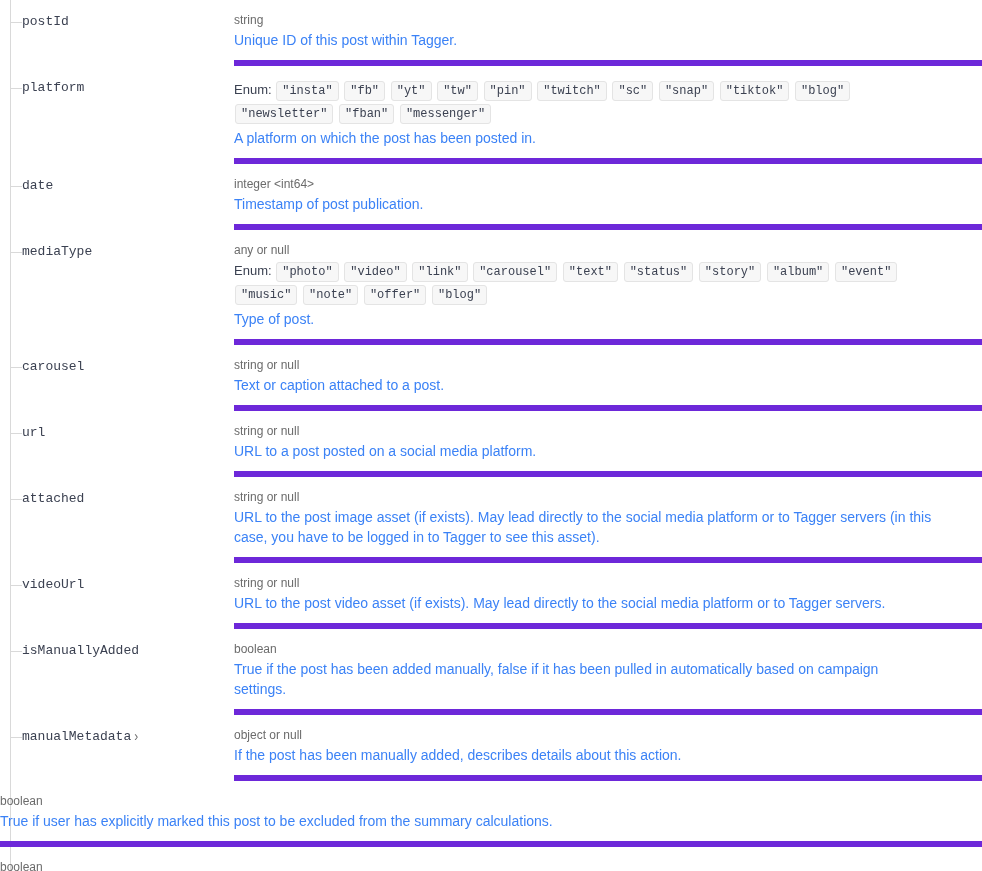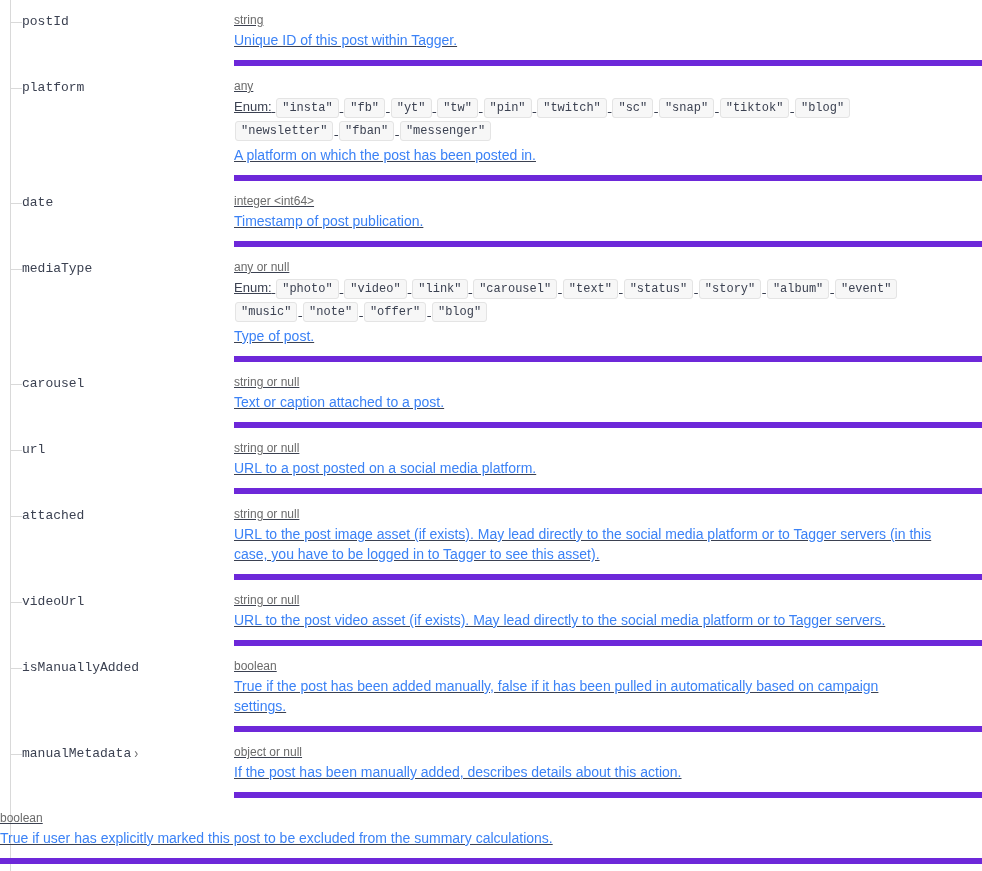--- a/index.html
+++ b/index.html
@@ -27,21 +27,20 @@
     left: 10px;
     top: 0;
     bottom: 0;
     width: 1px;
     background: #d9d9d9;
   }
   .prop-row {
     display: flex;
     align-items: flex-start;
     position: relative;
-    text-decoration: underline;
   }
   .prop-name-cell {
     width: 234px;
     flex: 0 0 234px;
     padding-left: 10px;
     padding-top: 12px;
     position: relative;
   }
   .branch {
     position: absolute;
@@ -118,21 +117,20 @@
     <div class="prop-row">
       <div class="prop-name-cell"><span class="branch"></span><span class="prop-name">postId</span></div>
       <div class="prop-detail-cell">
         <div class="type-line">string</div>
         <div class="desc">Unique ID of this post within Tagger.</div>
       </div>
     </div>
     <div class="prop-row">
       <div class="prop-name-cell"><span class="branch"></span><span class="prop-name">platform</span></div>
       <div class="prop-detail-cell">
-        <div class="type-line">any</div>
         <div class="enum-line"><span class="enum-label">Enum:</span> <span class="enum-val">"insta"</span> <span class="enum-val">"fb"</span> <span class="enum-val">"yt"</span> <span class="enum-val">"tw"</span> <span class="enum-val">"pin"</span> <span class="enum-val">"twitch"</span> <span class="enum-val">"sc"</span> <span class="enum-val">"snap"</span> <span class="enum-val">"tiktok"</span> <span class="enum-val">"blog"</span> <span class="enum-val">"newsletter"</span> <span class="enum-val">"fban"</span> <span class="enum-val">"messenger"</span> </div>
         <div class="desc">A platform on which the post has been posted in.</div>
       </div>
     </div>
     <div class="prop-row">
       <div class="prop-name-cell"><span class="branch"></span><span class="prop-name">date</span></div>
       <div class="prop-detail-cell">
         <div class="type-line">integer &lt;int64&gt;</div>
         <div class="desc">Timestamp of post publication.</div>
       </div>

